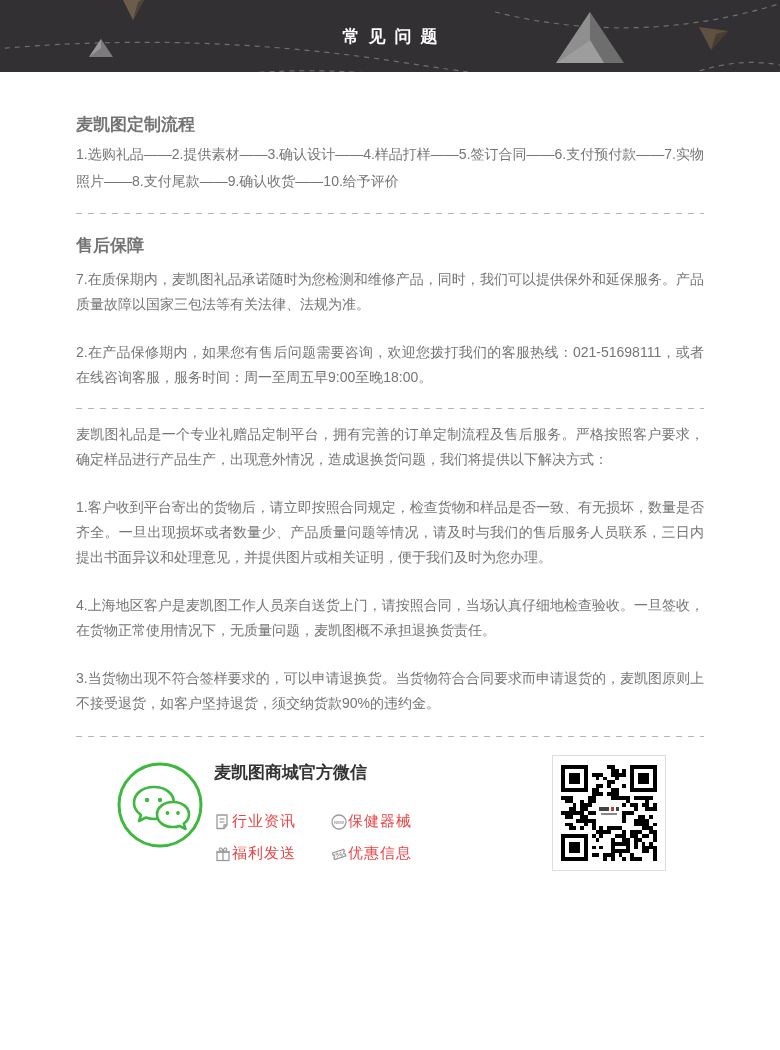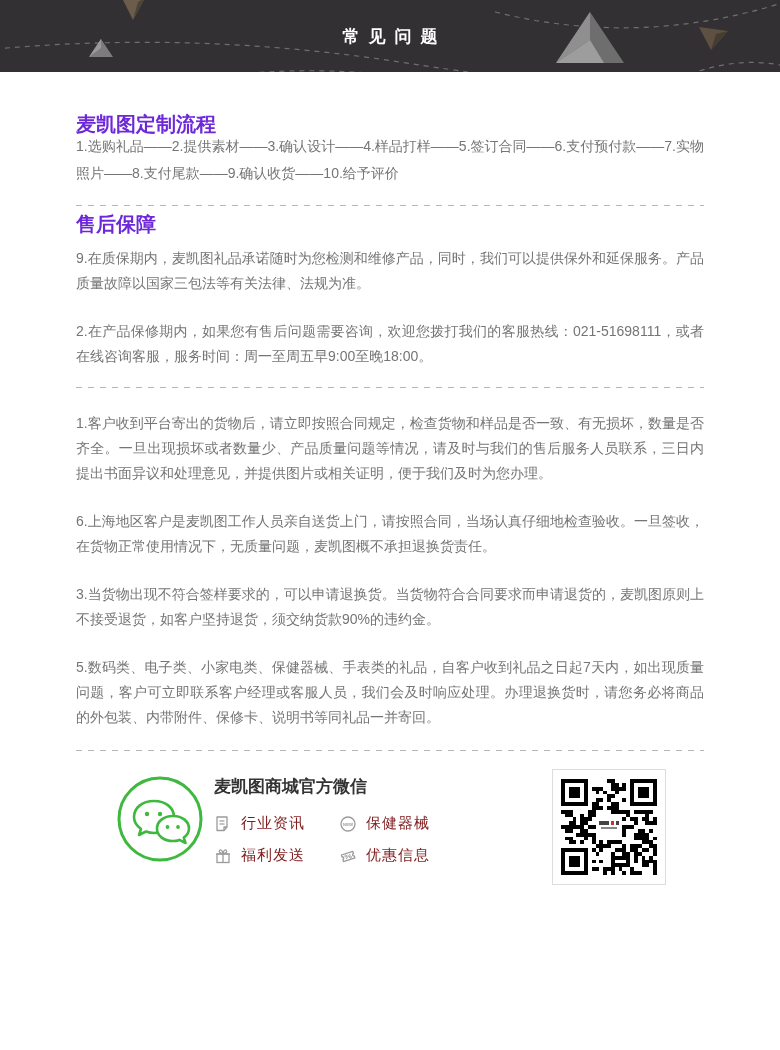--- a/index.html
+++ b/index.html
@@ -21,51 +21,51 @@
   .header-deco { position: absolute; inset: 0; width: 780px; height: 72px; }
   .header-title {
     position: absolute; left: 0; right: 0; top: 0; bottom: 0;
     display: flex; align-items: center; justify-content: center;
     color: #ffffff; font-size: 17px; font-weight: bold;
     letter-spacing: 9px; text-indent: 9px;
   }
   
   .content { padding: 0 76px; }
   .sec-heading {
-    font-size: 20px; font-weight: bold; color: #6d28d9;
+    font-size: 17px; font-weight: bold; color: #737373;
     line-height: 17px;
     font-family: Liberation Serif, serif;
   }
   .sec-heading.first { margin-top: 44px; }
-  .sec-heading.later { margin-top: 10px; }
+  .sec-heading.later { margin-top: 23px; }
   .para {
     font-size: 14px; color: #757575; line-height: 25px;
     margin-top: 23px; text-align: justify;
   }
-  .para.lead { margin-top: 0; line-height: 27px; }
+  .para.lead { margin-top: 8px; line-height: 27px; }
   .divider {
     height: 1px; margin-top: 18px;
     background: repeating-linear-gradient(90deg, #b5b5b5 0 6px, transparent 6px 12px);
   }
   .divider.last { margin-top: 20px; }
   
   .footer {
     margin: 18px 76px 0 76px;
     display: flex; align-items: flex-start;
   }
   .wechat-badge { margin-left: 40px; margin-top: 6px; width: 88px; height: 88px; flex: 0 0 auto; }
   .wechat-info { margin-left: 10px; margin-top: 6px; }
-  .wechat-title { font-size: 17px; font-weight: bold; color: #333333; margin-bottom: 16px; }
+  .wechat-title { font-size: 17px; font-weight: bold; color: #333333; margin-bottom: 28px; }
   .wechat-grid {
     display: grid; grid-template-columns: auto auto;
     column-gap: 34px; row-gap: 13px;
   }
   .wx-item { display: flex; align-items: center; }
   .wx-item .ic { width: 18px; height: 18px; display: inline-block; flex: 0 0 auto; }
-  .wx-item .lb { margin-left: 9px; font-size: 15px; color: #7f1d1d; letter-spacing: 1px; }
+  .wx-item .lb { font-size: 15px; color: #ef4444; letter-spacing: 1px; }
   .qr-box {
     margin-left: auto; margin-right: 38px;
     width: 114px; height: 116px;
     background: #ffffff; border: 1px solid #dddddd;
     display: flex; align-items: center; justify-content: center;
     flex: 0 0 auto;
   }
   .qr-box svg { width: 96px; height: 96px; }
 </style>
 </head>
@@ -105,30 +105,30 @@
 <div class="content">
 
   <div>
     <div class="sec-heading first">麦凯图定制流程</div>
     <p class="para lead">1.选购礼品——2.提供素材——3.确认设计——4.样品打样——5.签订合同——6.支付预付款——7.实物照片——8.支付尾款——9.确认收货——10.给予评价</p>
   </div>
   <div class="divider"></div>
 
   <div>
     <div class="sec-heading later">售后保障</div>
-    <p class="para" style="margin-top:13px">9.在质保期内，麦凯图礼品承诺随时为您检测和维修产品，同时，我们可以提供保外和延保服务。产品质量故障以国家三包法等有关法律、法规为准。</p>
+    <p class="para" style="margin-top:13px">7.在质保期内，麦凯图礼品承诺随时为您检测和维修产品，同时，我们可以提供保外和延保服务。产品质量故障以国家三包法等有关法律、法规为准。</p>
     <p class="para">2.在产品保修期内，如果您有售后问题需要咨询，欢迎您拨打我们的客服热线：021-51698111，或者在线咨询客服，服务时间：周一至周五早9:00至晚18:00。</p>
   </div>
   <div class="divider"></div>
 
   <div>
+    <p class="para" style="margin-top:13px">麦凯图礼品是一个专业礼赠品定制平台，拥有完善的订单定制流程及售后服务。严格按照客户要求，确定样品进行产品生产，出现意外情况，造成退换货问题，我们将提供以下解决方式：</p>
     <p class="para">1.客户收到平台寄出的货物后，请立即按照合同规定，检查货物和样品是否一致、有无损坏，数量是否齐全。一旦出现损坏或者数量少、产品质量问题等情况，请及时与我们的售后服务人员联系，三日内提出书面异议和处理意见，并提供图片或相关证明，便于我们及时为您办理。</p>
-    <p class="para">6.上海地区客户是麦凯图工作人员亲自送货上门，请按照合同，当场认真仔细地检查验收。一旦签收，在货物正常使用情况下，无质量问题，麦凯图概不承担退换货责任。</p>
+    <p class="para">4.上海地区客户是麦凯图工作人员亲自送货上门，请按照合同，当场认真仔细地检查验收。一旦签收，在货物正常使用情况下，无质量问题，麦凯图概不承担退换货责任。</p>
     <p class="para">3.当货物出现不符合签样要求的，可以申请退换货。当货物符合合同要求而申请退货的，麦凯图原则上不接受退货，如客户坚持退货，须交纳货款90%的违约金。</p>
-    <p class="para">5.数码类、电子类、小家电类、保健器械、手表类的礼品，自客户收到礼品之日起7天内，如出现质量问题，客户可立即联系客户经理或客服人员，我们会及时响应处理。办理退换货时，请您务必将商品的外包装、内带附件、保修卡、说明书等同礼品一并寄回。</p>
   </div>
   <div class="divider last"></div>
 </div>
 
 <div class="footer">
 
   <svg class="wechat-badge" viewBox="0 0 88 88" xmlns="http://www.w3.org/2000/svg">
     <circle cx="44" cy="44" r="41" fill="none" stroke="#3eb83e" stroke-width="3"></circle>
 
     <path d="M38 26 C26 26 18 33 18 42 C18 47 21 51 25 54 L23 60 L30 56.5 C32.5 57.4 35.2 58 38 58 C50 58 58 51 58 42 C58 33 50 26 38 26 Z" fill="#ffffff" stroke="#3eb83e" stroke-width="2.6" stroke-linejoin="round"></path>

